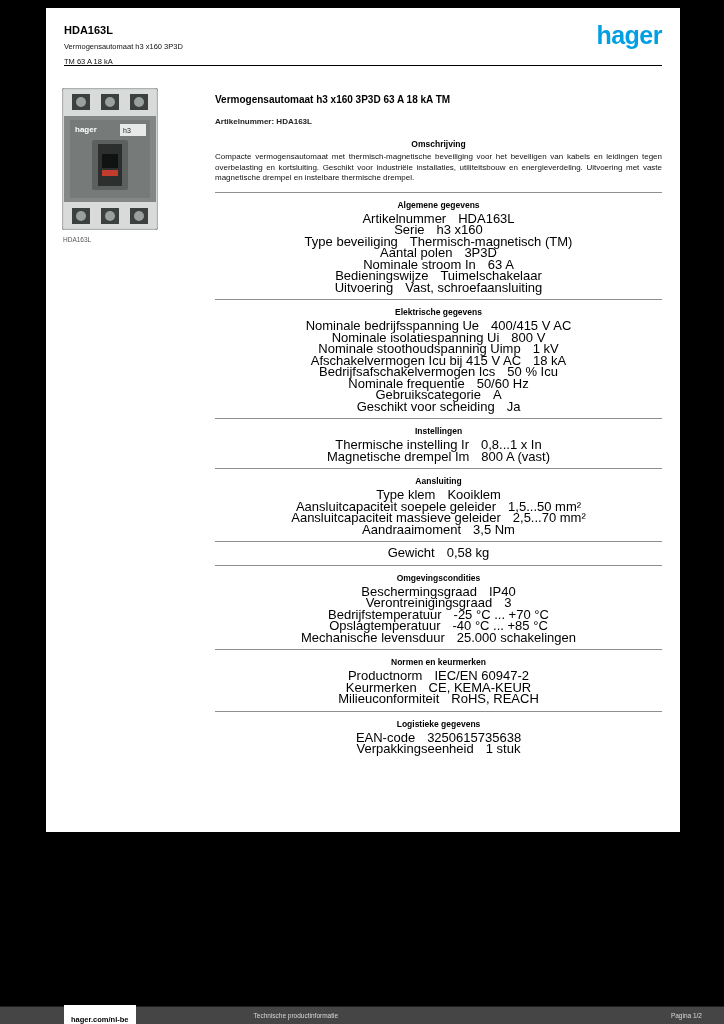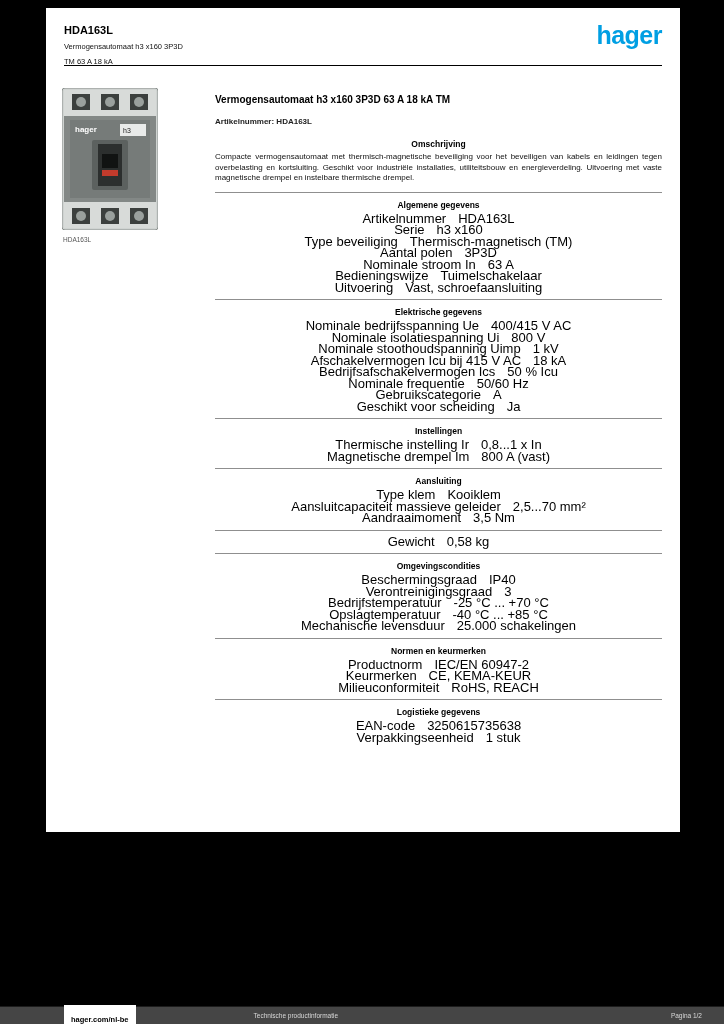--- a/index.html
+++ b/index.html
@@ -190,20 +190,24 @@
             <span class="val">800 A (vast)</span>
           </div>
         </div>
         <div class="section">
           <div class="sec-heading">Aansluiting</div>
           <div class="spec-row">
             <span class="lab">Type klem</span>
             <span class="val">Kooiklem</span>
           </div>
           <div class="spec-row">
+            <span class="lab">Aansluitcapaciteit soepele geleider</span>
+            <span class="val">1,5...50 mm²</span>
+          </div>
+          <div class="spec-row">
             <span class="lab">Aansluitcapaciteit massieve geleider</span>
             <span class="val">2,5...70 mm²</span>
           </div>
           <div class="spec-row">
             <span class="lab">Aandraaimoment</span>
             <span class="val">3,5 Nm</span>
           </div>
         </div>
         <div class="section">
           <div class="spec-row">

